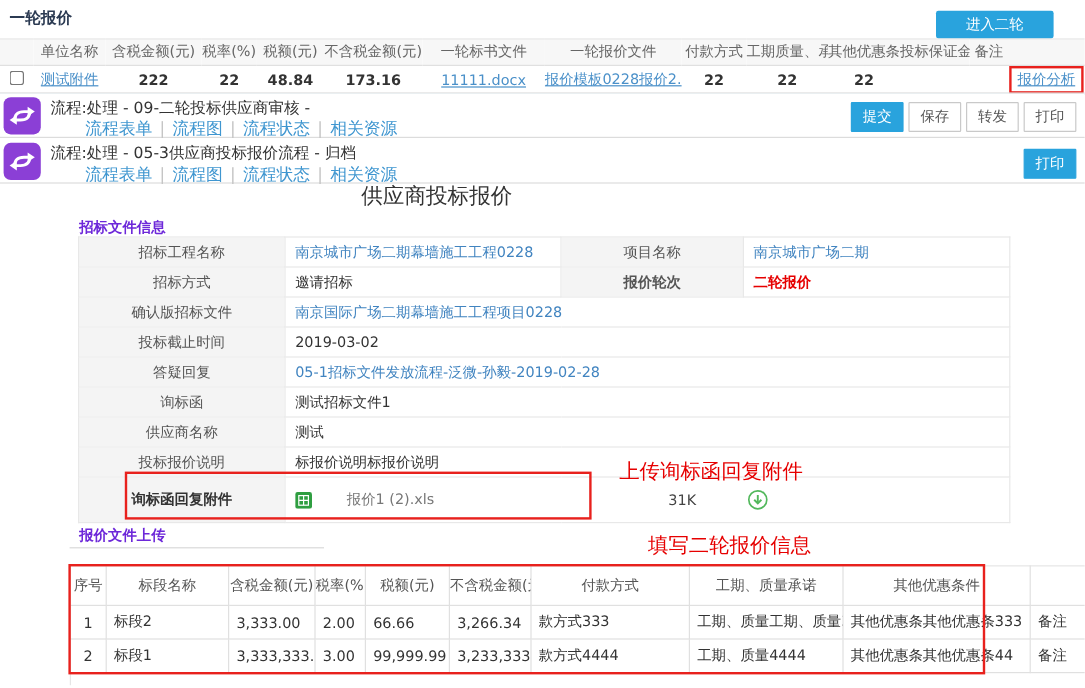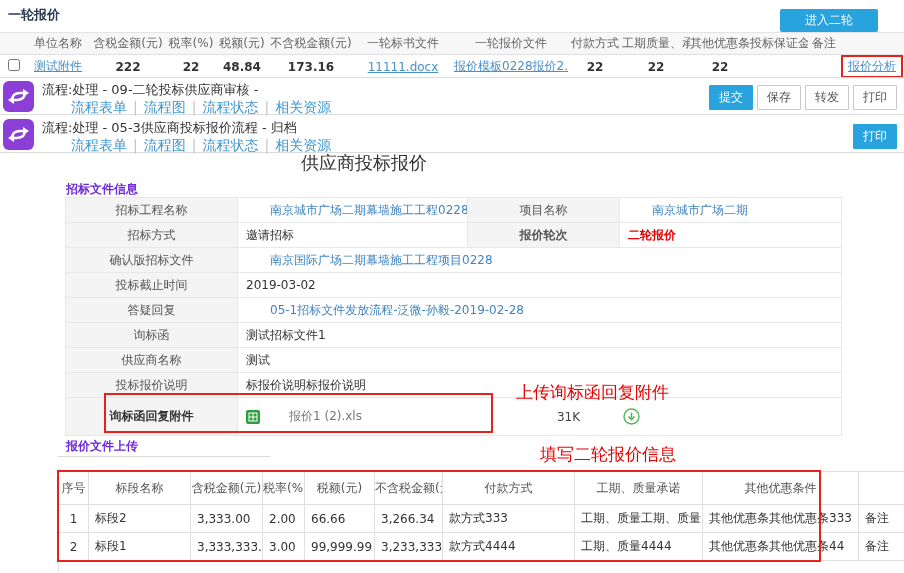--- a/index.html
+++ b/index.html
@@ -51,21 +51,21 @@
   .sec-hdr{ position:absolute; left:66px; font-weight:bold; font-size:12px; color:#6d28d9; }
   .sec1{ top:181px; }
   .form-table{ position:absolute; top:197px; left:65px; width:776px; border-collapse:collapse; table-layout:fixed; }
   .form-table td{
     border:1px solid #e8e8e8; height:25px; padding:0 8px; font-size:12px;
     overflow:hidden; white-space:nowrap;
   }
   .form-table td.lbl{ background:#f4f4f4; text-align:center; color:#555; }
   .form-table td.lbl.bold{ font-weight:bold; color:#333; }
   .red-txt{ color:#e60000; font-weight:bold; }
-  .blue-val{ color:#4184c0; cursor:pointer;margin-left:24px; }
+  .blue-val{ color:#4184c0; cursor:pointer; }
   .att-row td{ height:38px; }
   .att-cell{ display:flex; align-items:center;gap:25px; }
   .att-name{ color:#777; margin-left:4px; cursor:pointer; }
   .att-size{ margin-left:170px; color:#444; }
   .dl-icon{ margin-left:18px; cursor:pointer; display:inline-flex; }
 
   .sec2{ top:438px; }
   .sec2-underline{ position:absolute; top:456px; left:58px; width:212px; border-bottom:1px solid #d9d9d9; }
 
   

